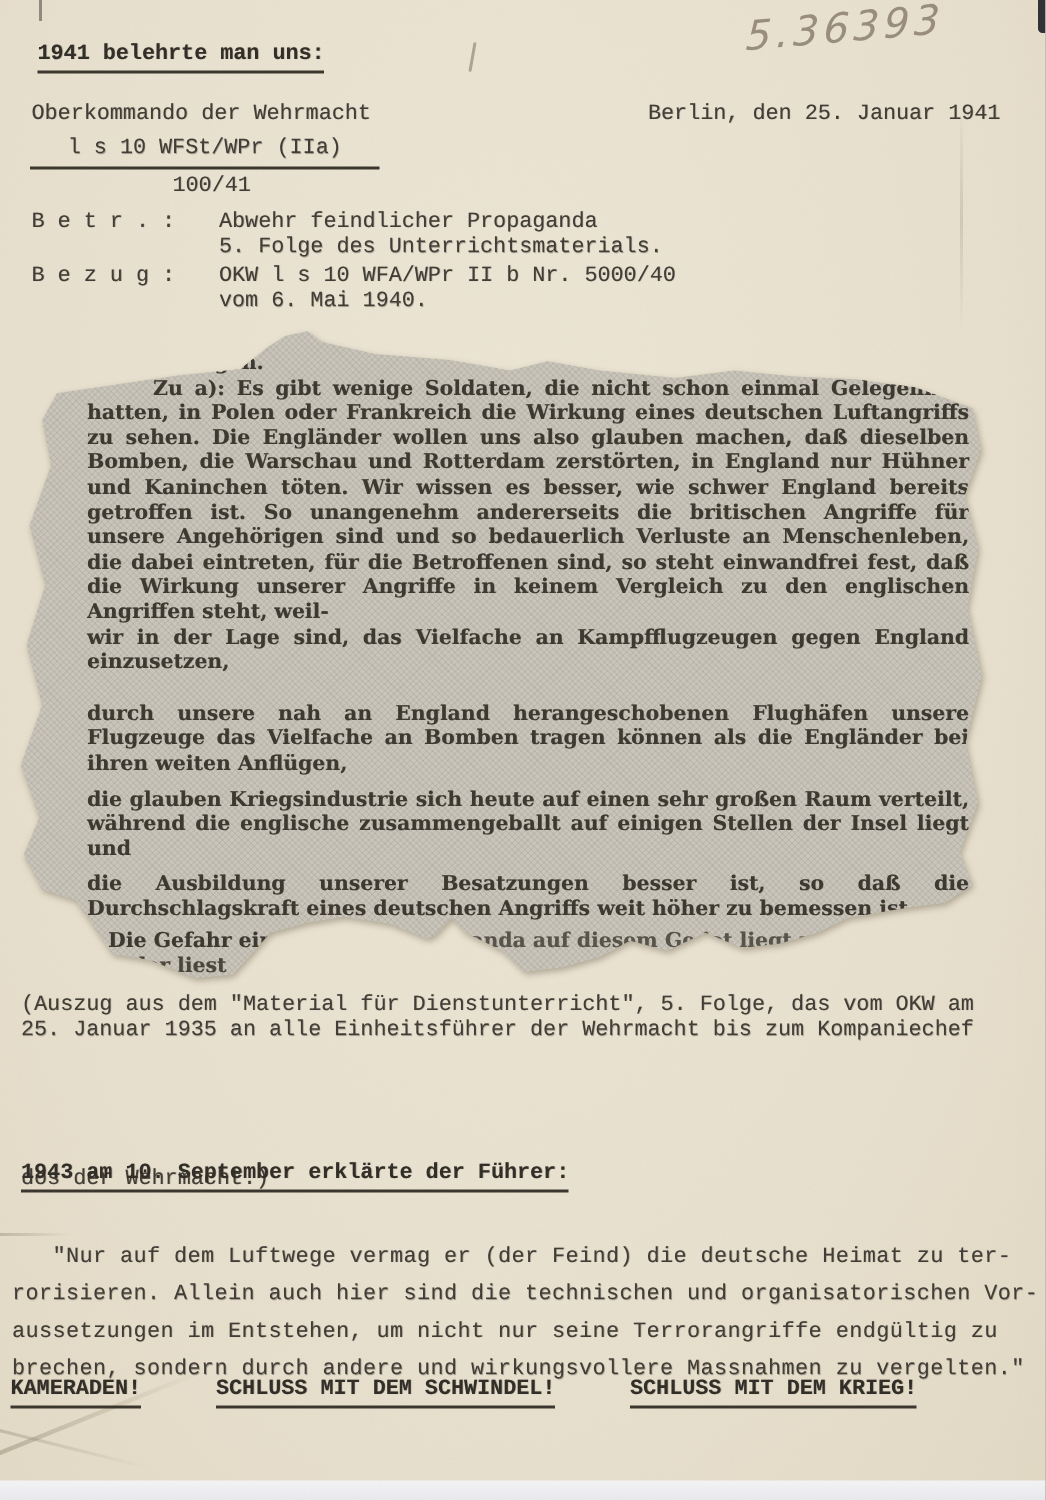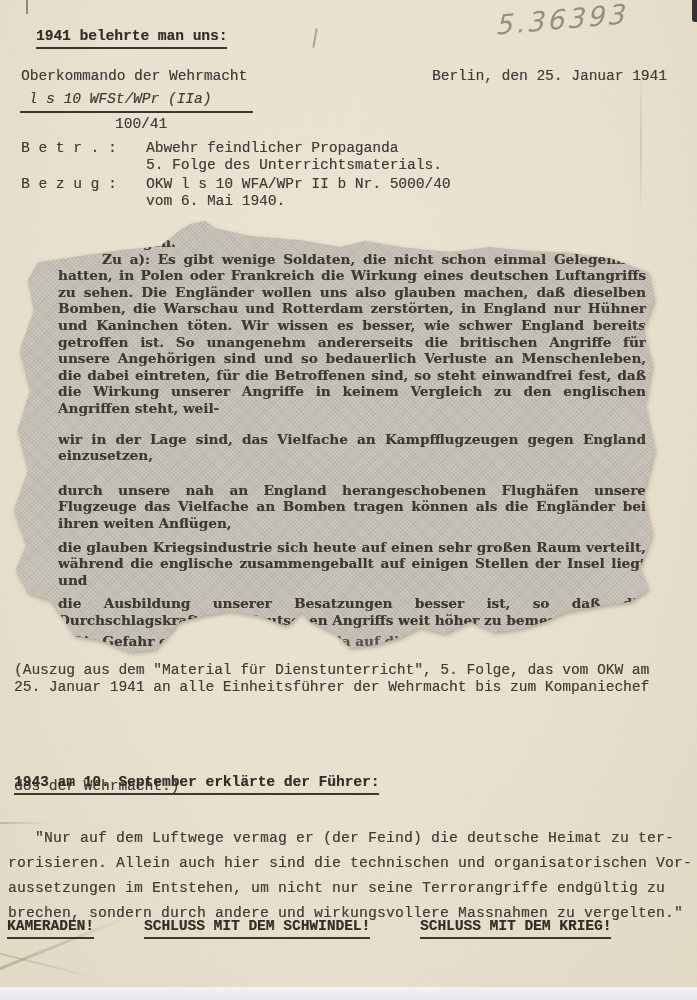--- a/index.html
+++ b/index.html
@@ -72,21 +72,21 @@
   .clip-inner{
     position:absolute;inset:0;padding:18px 14px 0 48px;box-sizing:border-box;
     font-family:"DejaVu Serif",serif;font-weight:700;
     font-size:13.6px;line-height:16.6px;color:#3a362d;
     text-shadow:0.3px 0.3px 0.4px rgba(50,45,35,.4);
   }
   .clip-inner p{margin:0;text-align:justify;}
   .frag-partial{margin:0 0 8px 8px;}
   .para-main{text-indent:44px;}
   .item{margin-left:52px;}
-  .item.i1{margin-top:14px;}
+  .item.i1{}
   .item.i2{margin-top:18px;}
   .item.i3{margin-top:7px;}
   .item.i4{margin-top:7px;}
   .gefahr{margin-top:5px;margin-left:14px;display:flex;}
   .gefahr .gap{width:46px;}
   .gefahr .faded{opacity:.8;}
   .gefahr2{margin-left:30px;opacity:.9;}
 
   .pencil-stroke{
     position:absolute;left:314px;top:28px;width:2px;height:20px;
@@ -103,26 +103,26 @@
   <div class="corner-sliver"></div>
   <div class="edge-mark"></div>
   <div class="crease c1"></div>
   <div class="crease c2"></div>
   <div class="crease c3"></div>
   <div class="crease c4"></div>
   <div class="pencil-stroke"></div>
 
   <div class="hand">5.36393</div>
 
-  <div class="t dark" style="left:36px;top:28px;"><span class="ul">1941 belehrte man uns:</span></div>
+  <div class="t dark" style="left:25px;top:28px;"><span class="ul">1941 belehrte man uns:</span></div>
 
   <div class="t" style="left:21px;top:68px;">Oberkommando der Wehrmacht</div>
   <div class="t" style="left:432px;top:68px;">Berlin, den 25. Januar 1941</div>
 
-  <div class="t" style="left:20px;top:91px;"><span class="ul-wide" style="width:233px;text-align:left;font-style:italic;"> l s 10 WFSt/WPr (IIa) </span></div>
+  <div class="t" style="left:20px;top:91px;"><span class="ul-wide" style="width:233px;text-align:center;"> l s 10 WFSt/WPr (IIa) </span></div>
   <div class="t" style="left:115px;top:116px;">100/41</div>
 
   <div class="t" style="left:21px;top:140px;">B e t r . :</div>
   <div class="t" style="left:146px;top:140px;">Abwehr feindlicher Propaganda</div>
   <div class="t" style="left:146px;top:157px;">5. Folge des Unterrichtsmaterials.</div>
 
   <div class="t" style="left:21px;top:176px;">B e z u g :</div>
   <div class="t" style="left:146px;top:176px;">OKW l s 10 WFA/WPr II b Nr. 5000/40</div>
   <div class="t" style="left:146px;top:193px;">vom 6. Mai 1940.</div>
 
@@ -139,21 +139,21 @@
           <span>Die Gefahr einer englisch</span>
           <span class="gap"></span>
           <span class="faded">anda auf diesem Ge iet liegt nur</span>
         </div>
         <div class="gefahr2">der liest</div>
       </div>
     </div>
   </div>
 
   <div class="t" style="left:14px;top:662px;">(Auszug aus dem "Material für Dienstunterricht", 5. Folge, das vom OKW am</div>
-  <div class="t" style="left:14px;top:679px;">25. Januar 1941 an alle Einheitsführer der Wehrmacht bis zum Kompaniechef</div>
+  <div class="t" style="left:14px;top:679px;">25. Januar 1935 an alle Einheitsführer der Wehrmacht bis zum Kompaniechef</div>
   <div class="t" style="left:14px;top:730px;margin-top:48px;">dos der Wehrmacht.)</div>
 
   <div class="t dark" style="left:14px;top:774px;"><span class="ul">1943 am 10. September erklärte der Führer:</span></div>
 
   <div class="t" style="left:8px;top:830px;letter-spacing:.3px;">   "Nur auf dem Luftwege vermag er (der Feind) die deutsche Heimat zu ter-</div>
   <div class="t" style="left:8px;top:855px;letter-spacing:.3px;">rorisieren. Allein auch hier sind die technischen und organisatorischen Vor-</div>
   <div class="t" style="left:8px;top:880px;letter-spacing:.3px;">aussetzungen im Entstehen, um nicht nur seine Terrorangriffe endgültig zu</div>
   <div class="t" style="left:8px;top:905px;letter-spacing:.3px;">brechen, sondern durch andere und wirkungsvollere Massnahmen zu vergelten."</div>
 
   <div class="t dark" style="left:7px;top:918px;"><span class="ul">KAMERADEN!</span></div>

